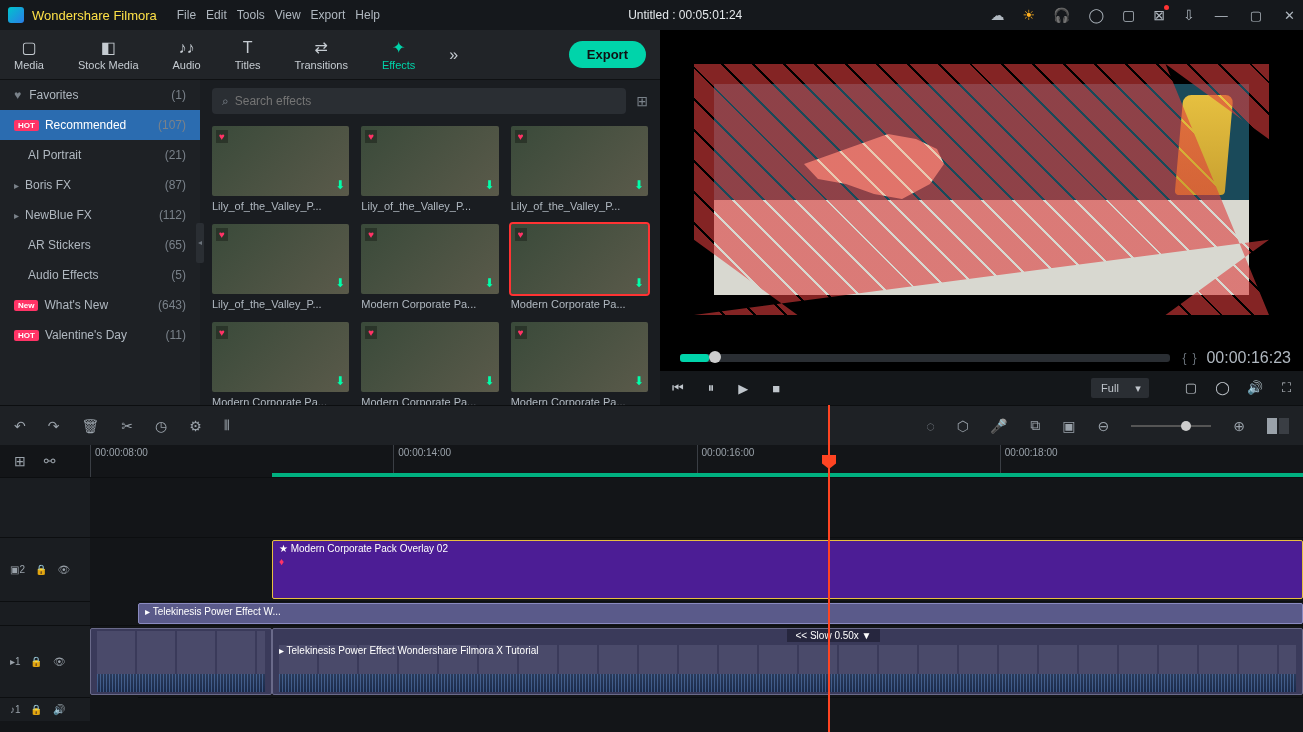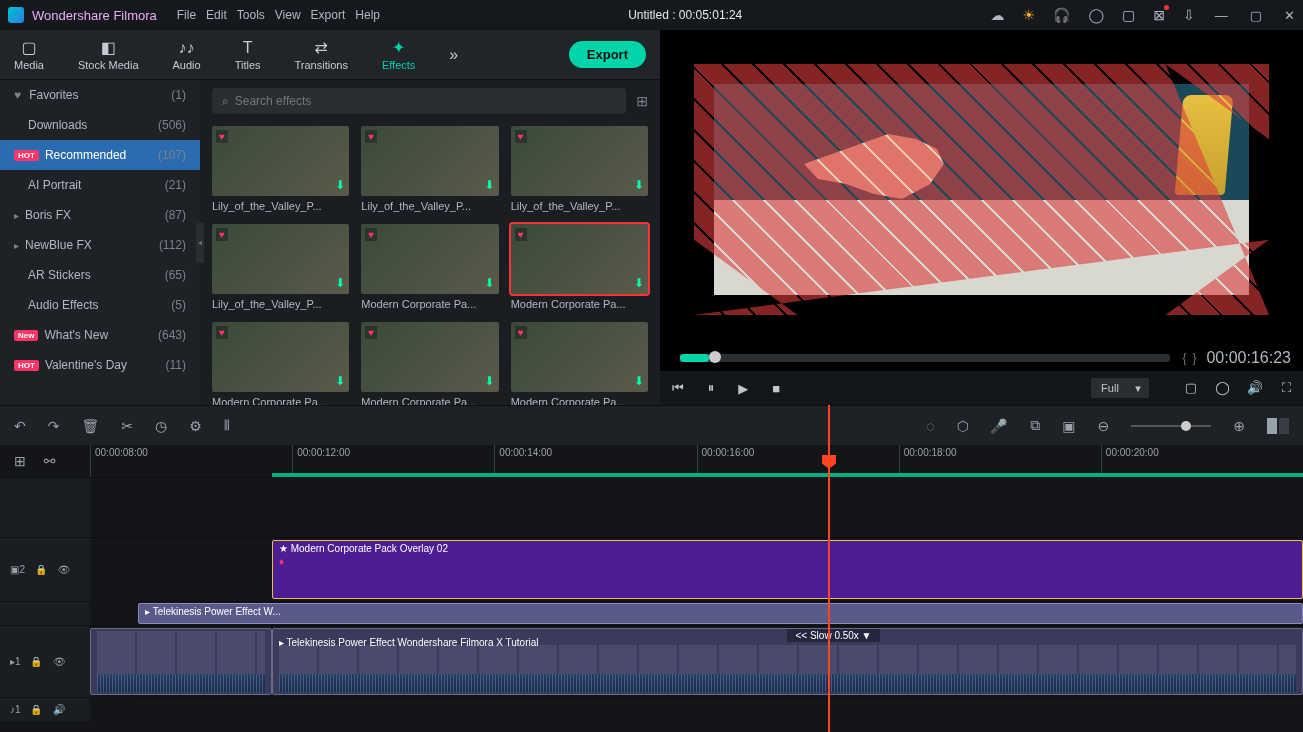--- a/index.html
+++ b/index.html
@@ -1,19 +1,19 @@
 <!DOCTYPE html>
 <html><head>
 <meta charset="utf-8">
 <style>
 * { margin: 0; padding: 0; box-sizing: border-box; font-family: "Segoe UI", Arial, sans-serif; }
 body { background: #1a1d21; color: #b0b8c0; font-size: 12px; width: 1303px; height: 732px; overflow: hidden; }
 .titlebar { height: 30px; background: #15181c; display: flex; align-items: center; padding: 0 8px; }
 .logo { width: 16px; height: 16px; background: linear-gradient(135deg, #00c4cc, #2b7de9); border-radius: 3px; margin-right: 8px; }
-.app-name { color: #f0abfc; margin-right: 20px; font-size: 13px; }
+.app-name { color: #fde047; margin-right: 20px; font-size: 13px; }
 .menu { display: flex; gap: 10px; }
 .menu span { color: #b0b8c0; cursor: pointer; }
 .title-center { flex: 1; text-align: center; color: #e5e9ec; }
 .title-icons { display: flex; gap: 18px; align-items: center; font-size: 14px; }
 .title-icons span { cursor: pointer; }
 .win-controls { display: flex; gap: 22px; margin-left: 20px; font-size: 13px; }
 
 .top-panel { display: flex; height: 375px; }
 .left-col { width: 660px; display: flex; flex-direction: column; background: #212428; }
 .tabbar { height: 50px; display: flex; align-items: center; padding: 0 14px; gap: 34px; border-bottom: 1px solid #0f1113; }
@@ -170,25 +170,20 @@
     <div class="browser" style="position:relative">
       <div class="divider-handle" style="left:196px">◂</div>
 
       <div class="sidebar">
         <div id="sidebar-container">
             <div class="side-item">
               <span class="side-heart">♥</span>
               <span class="side-label">Favorites</span>
               <span class="side-count">(1)</span>
             </div>
-            <div class="side-item">
-              <span style="width:14px;display:inline-block"></span>
-              <span class="side-label">Downloads</span>
-              <span class="side-count">(506)</span>
-            </div>
             <div class="side-item sel">
               <span class="side-badge badge-hot">HOT</span>
               <span class="side-label">Recommended</span>
               <span class="side-count">(107)</span>
             </div>
             <div class="side-item">
               <span style="width:14px;display:inline-block"></span>
               <span class="side-label">AI Portrait</span>
               <span class="side-count">(21)</span>
             </div>
@@ -364,33 +359,27 @@
     <div class="tl-hdr-left">
       <span>⊞</span>
       <span>⚯</span>
     </div>
     <div class="tl-ruler">
       <div class="ruler-ticks" id="ruler-ticks">
           <div class="ruler-tick">
             <span>00:00:08:00</span>
           </div>
           <div class="ruler-tick">
-            <span>00:00:12:00</span>
-          </div>
-          <div class="ruler-tick">
             <span>00:00:14:00</span>
           </div>
           <div class="ruler-tick">
             <span>00:00:16:00</span>
           </div>
           <div class="ruler-tick">
             <span>00:00:18:00</span>
-          </div>
-          <div class="ruler-tick">
-            <span>00:00:20:00</span>
           </div>
         </div>
       <div class="ruler-green"></div>
     </div>
   </div>
   <div class="tracks">
     <div class="track" style="height:60px">
       <div class="track-head"></div>
       <div class="track-body"></div>
     </div>
@@ -422,21 +411,21 @@
         <span>▸1</span>
         <span>🔒</span>
         <span>👁</span>
       </div>
       <div class="track-body">
         <div class="clip clip-v2" style="left:0;width:15%">
           <div class="clip-strip"></div>
           <div class="audio-wave"></div>
         </div>
         <div class="clip clip-v2" style="left:15%;right:0">
-          <div style="position:absolute;top:8px;left:6px">▸ <span>Telekinesis Power Effect   Wondershare Filmora X Tutorial</span></div>
+          <div style="position:absolute;top:16px;left:6px">▸ <span>Telekinesis Power Effect   Wondershare Filmora X Tutorial</span></div>
           <div class="slow-tag">&lt;&lt; Slow 0.50x  ▼</div>
           <div class="clip-strip" style="margin-top:14px"></div>
           <div class="audio-wave"></div>
         </div>
       </div>
     </div>
     <div class="track small">
       <div class="track-head">
         <span>♪1</span>
         <span>🔒</span>

